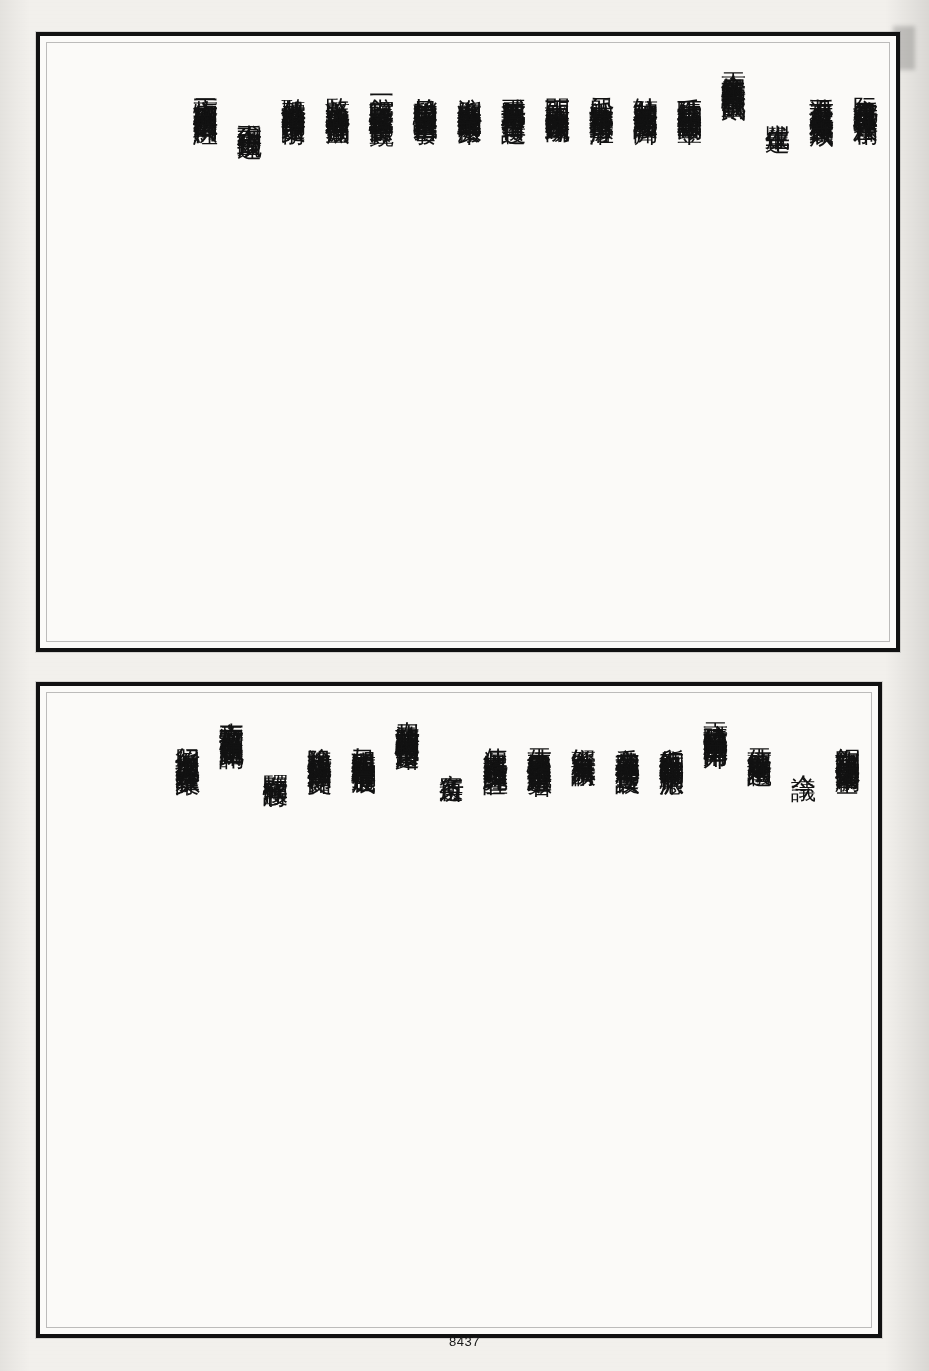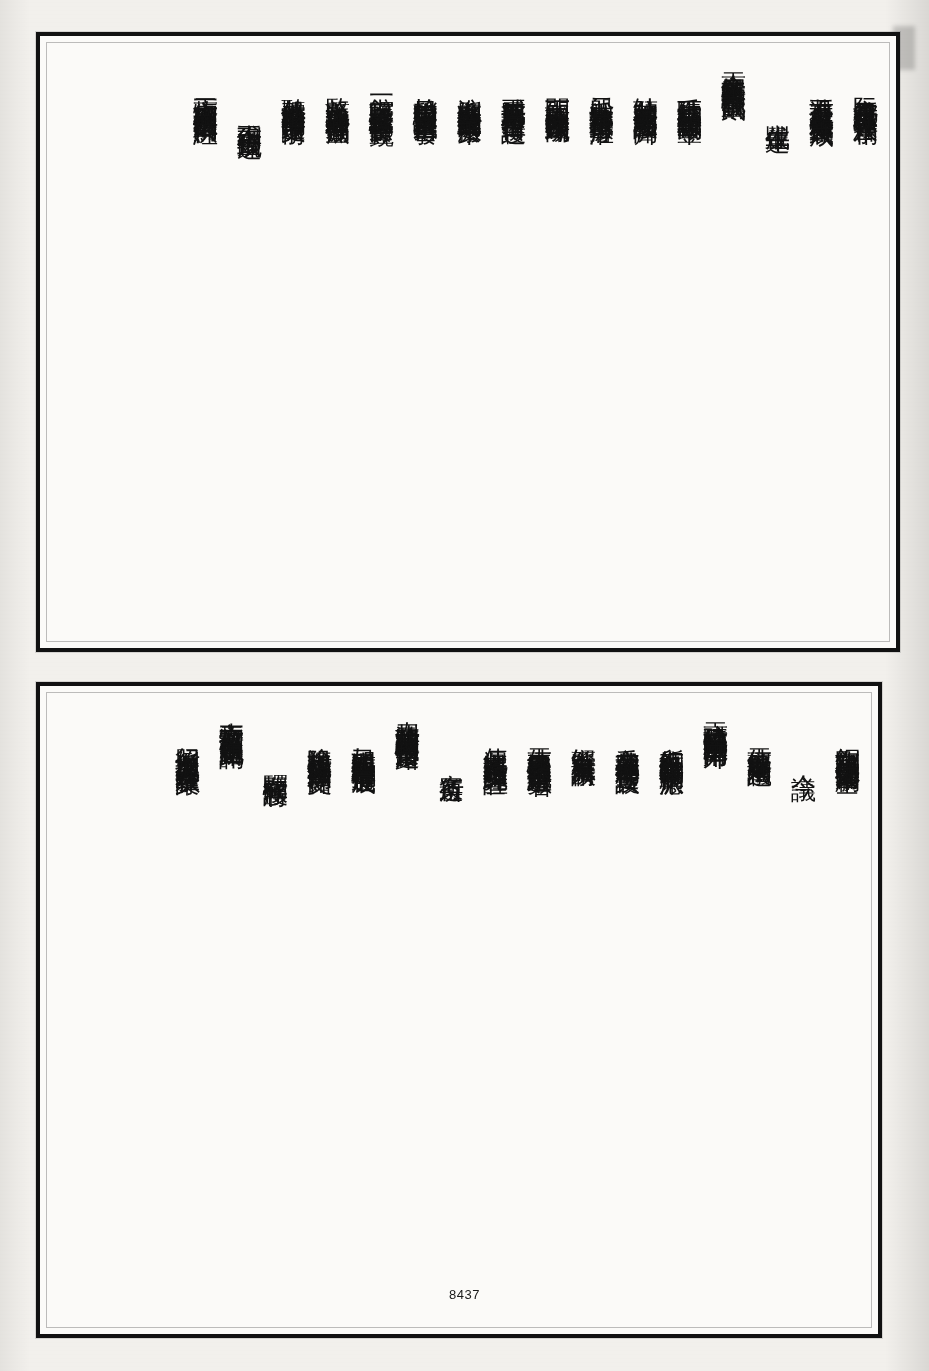--- a/index.html
+++ b/index.html
@@ -87,21 +87,21 @@
     height: 592px;
     font-size: 25px;
   }
   
   .col.indent-1 { padding-top: 26px; }
   .col.indent-2 { padding-top: 52px; }
   .page-number {
     position: absolute;
     left: 0;
     right: 0;
-    top: 1287px;
+    top: 1334px;
     text-align: center;
     font-family: "Liberation Sans", sans-serif;
     font-size: 13px;
     color: #1a1a1a;
     letter-spacing: 0.04em;
   }
   .edge-smudge {
     position: absolute;
     right: 0;
     top: 0;

